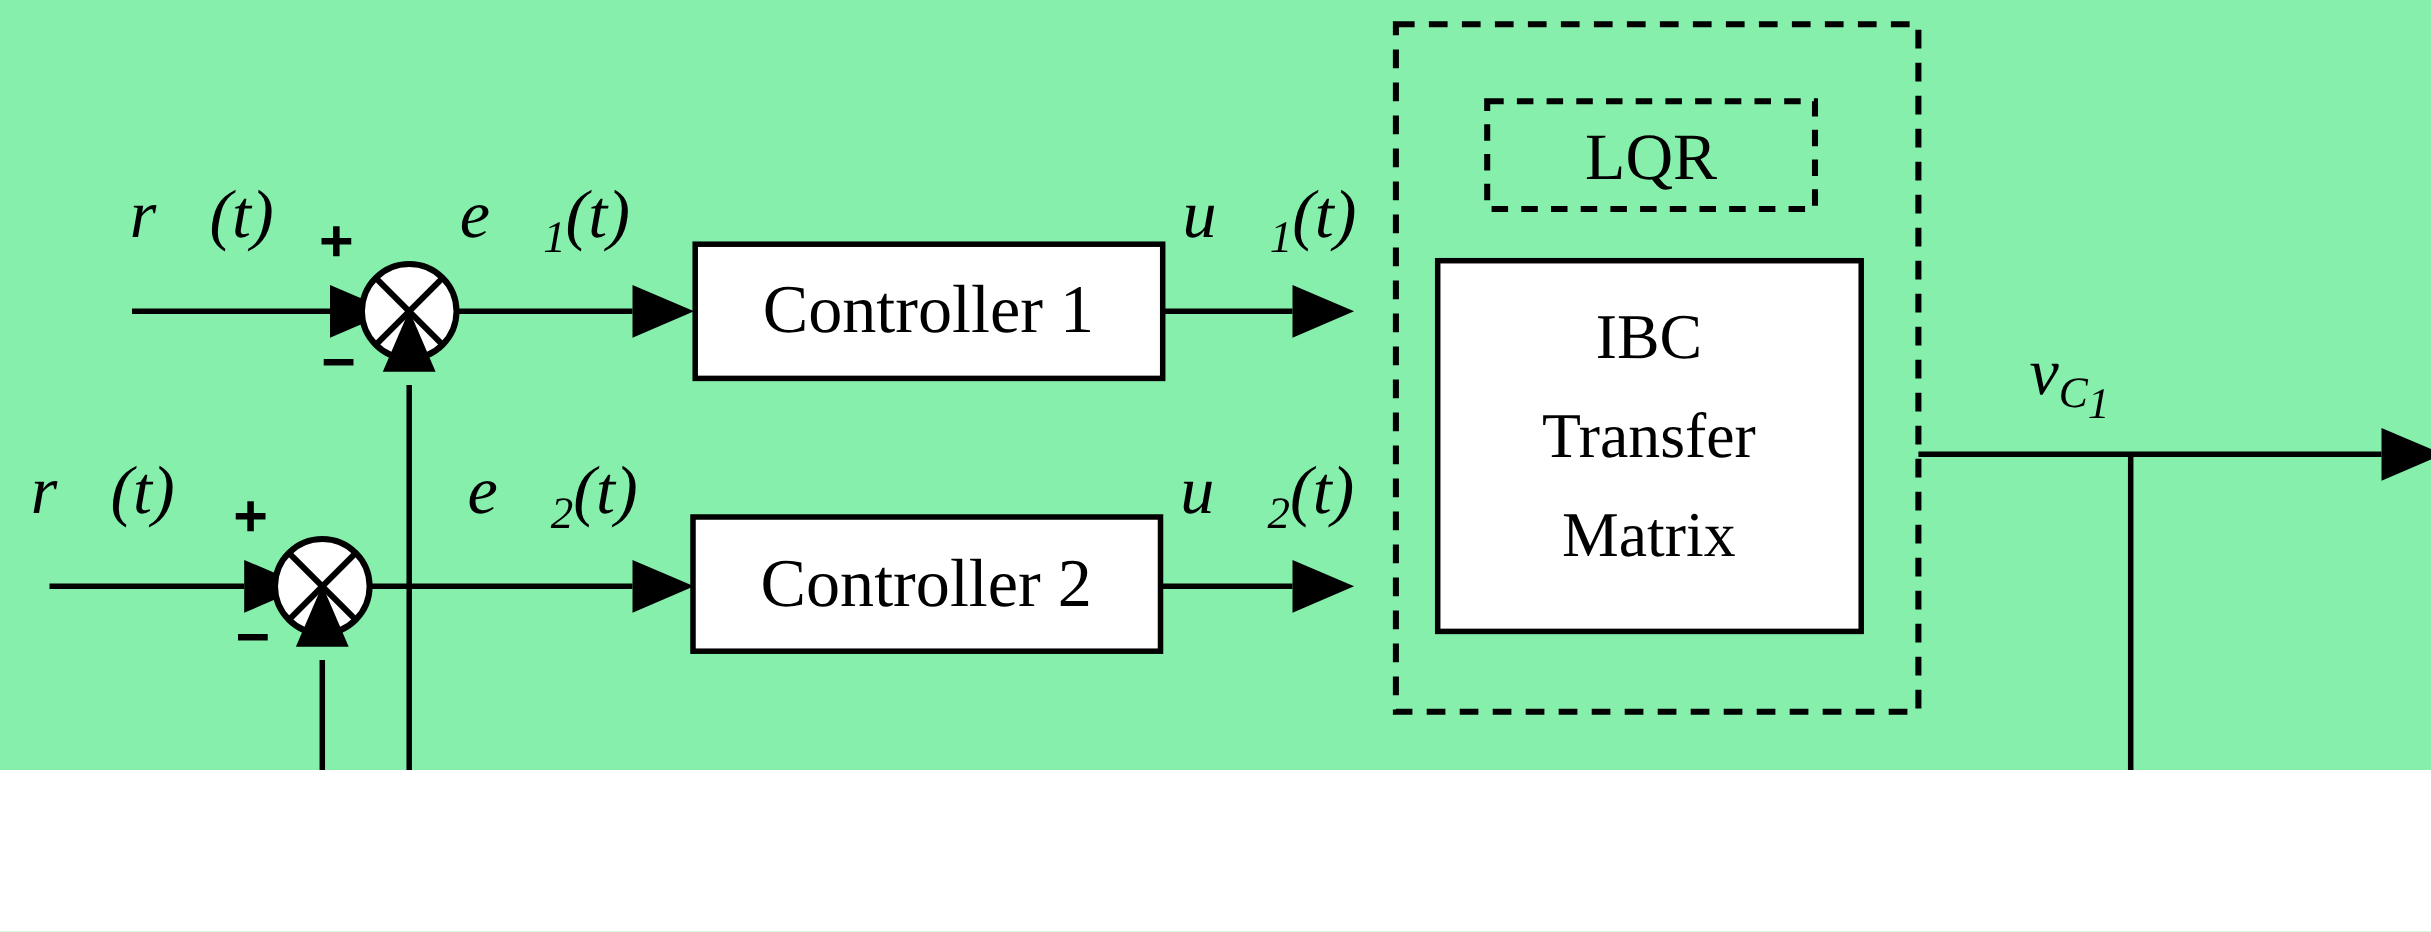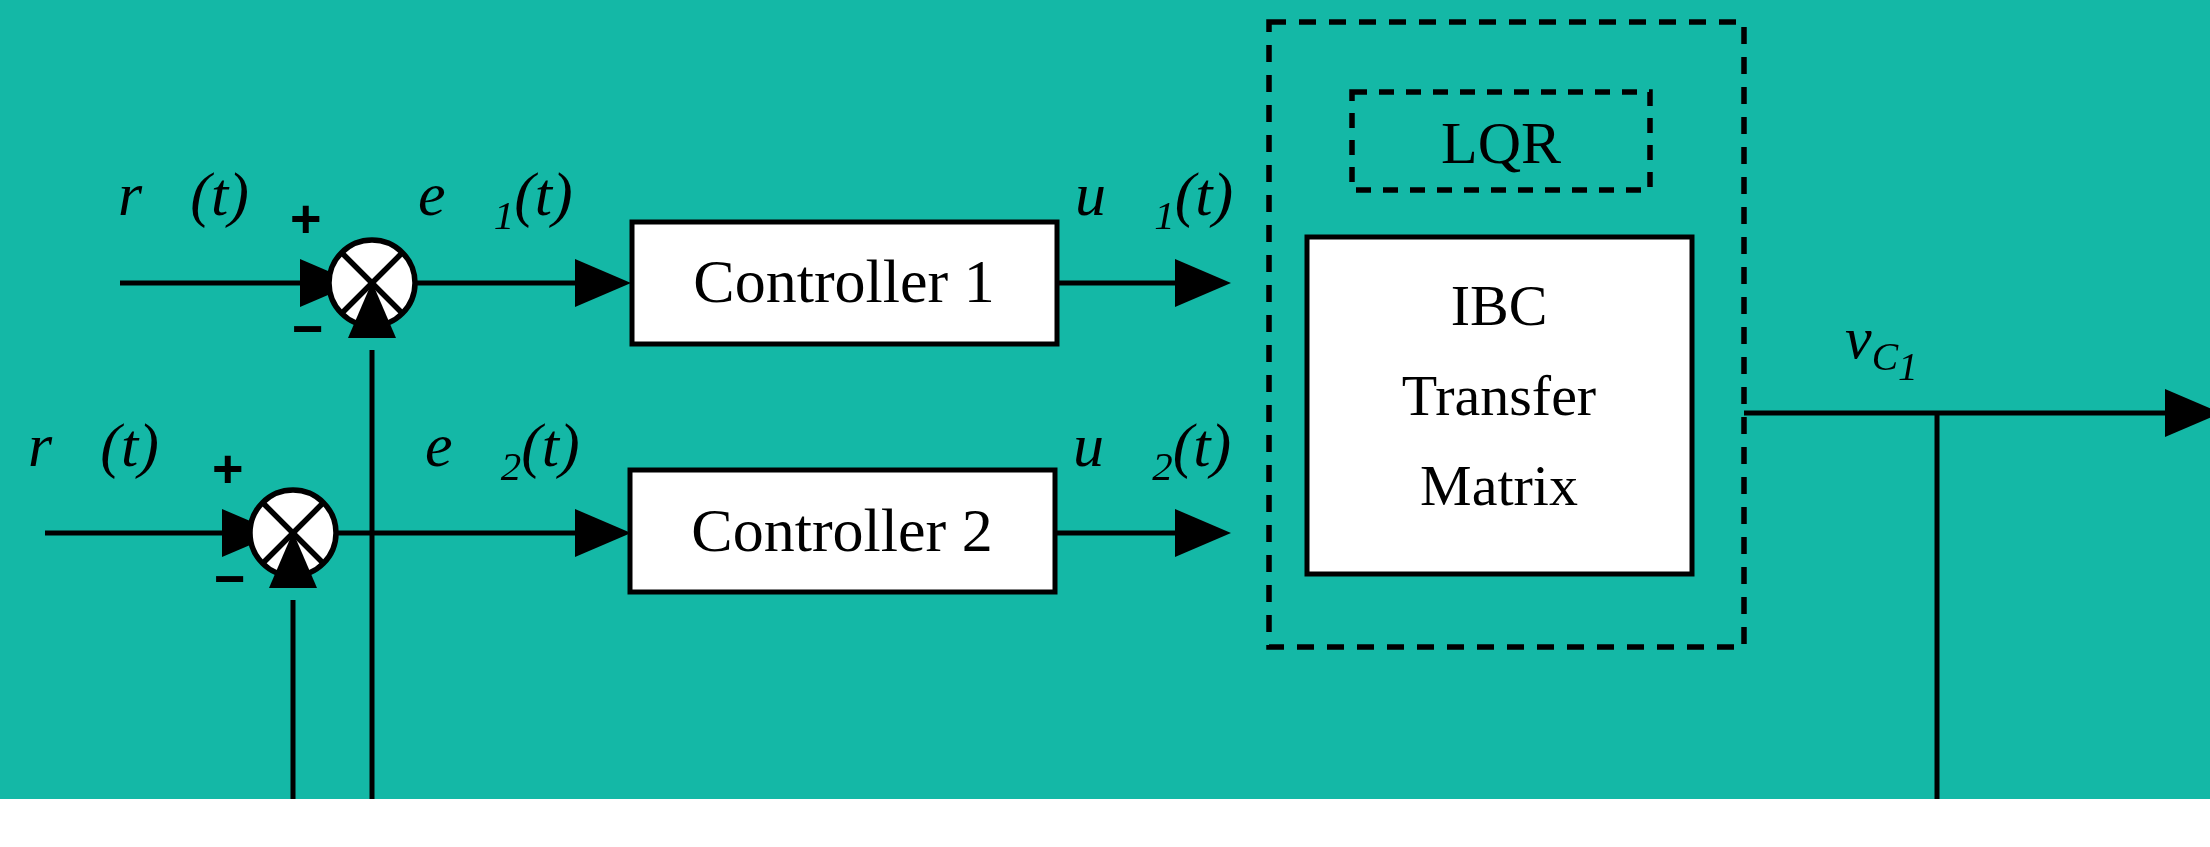--- a/index.html
+++ b/index.html
@@ -3,22 +3,22 @@
 <meta charset="utf-8">
 <style>
   html, body {
     margin: 0;
     padding: 0;
     background: #ffffff;
   }
   #diagram-root {
     position: relative;
     width: 2210px;
-    height: 799px;
-    background: #14b8a6;
+    height: 700px;
+    background: #86efac;
     font-family: "Liberation Serif", "DejaVu Serif", serif;
   }
   svg { display: block; }
   .wire { stroke: #000000; stroke-width: 5; fill: none; stroke-linecap: butt; }
   .box { fill: #ffffff; stroke: #000000; stroke-width: 5; }
   .dashbox { fill: none; stroke: #000000; stroke-width: 5.5; stroke-dasharray: 17 13; }
   .dashbox-inner { fill: none; stroke: #000000; stroke-width: 5.5; stroke-dasharray: 15 12; }
   .sumcircle { fill: #ffffff; stroke: #000000; stroke-width: 5.5; }
   .sumx { stroke: #000000; stroke-width: 5.5; fill: none; }
   .arrowhead { fill: #000000; stroke: none; }

